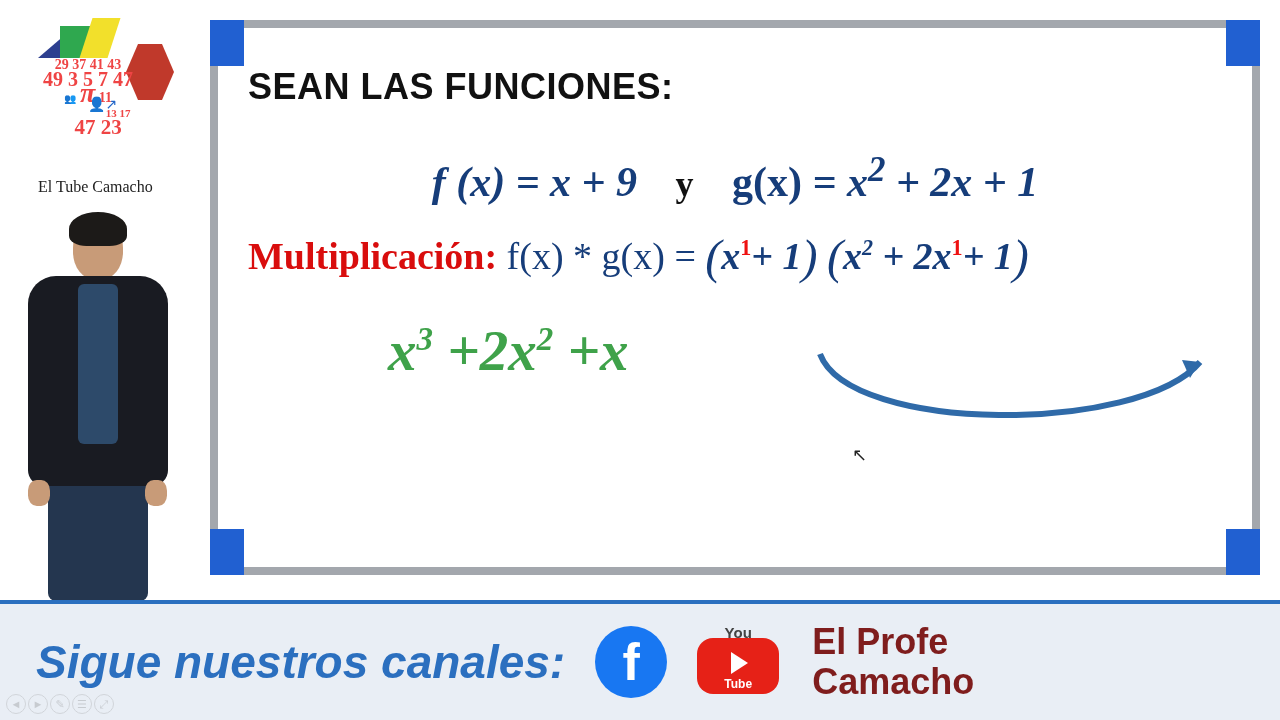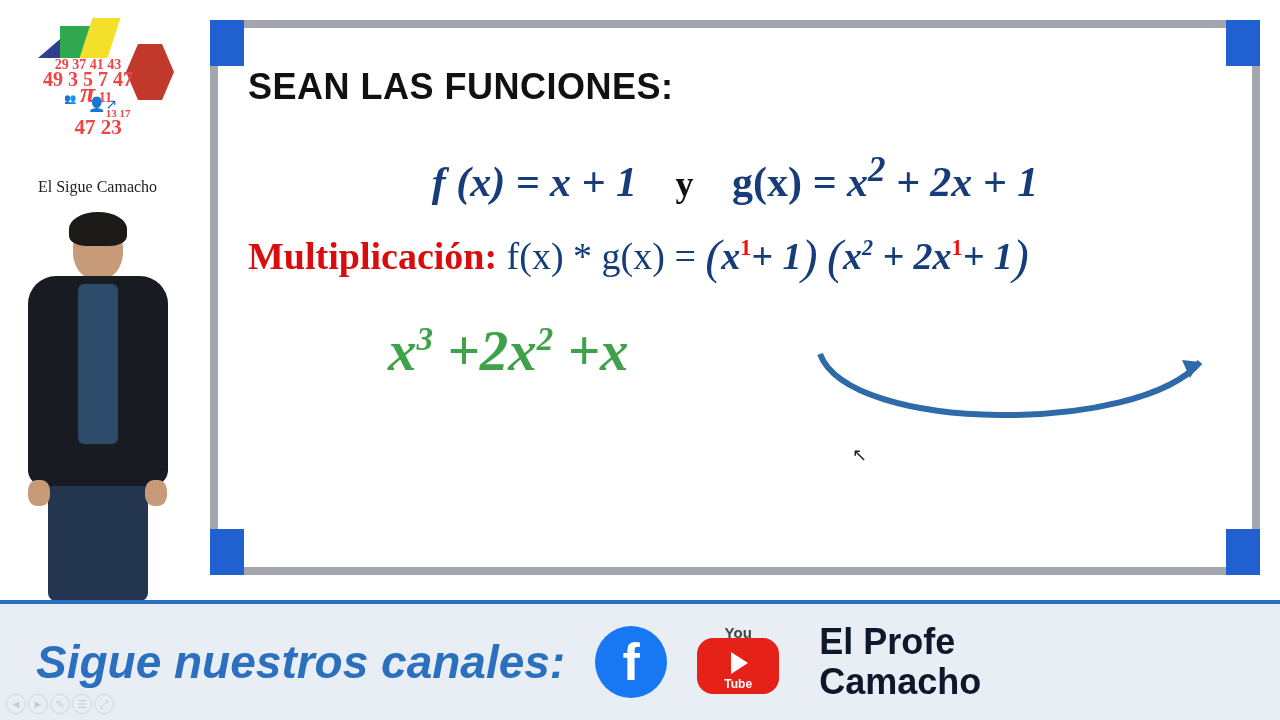--- a/index.html
+++ b/index.html
@@ -278,25 +278,25 @@
     position: absolute; bottom: 7px; width: 100%;
     text-align: center; color: #fff;
     font-size: 12px; font-weight: bold;
   }
   .yt-icon .you {
     position: absolute; top: -2px; width: 100%;
     text-align: center; color: #444;
     font-size: 15px; font-weight: bold;
   }
   .channel-name {
-    color: #0f172a;
+    color: #7f1d1d;
     font-size: 36px;
     font-weight: 900;
     line-height: 1.12;
-    margin-left: 10px;
+    margin-left: 3px;
   }
 
   .pres-controls {
     position: absolute;
     left: 6px; bottom: 6px;
     display: flex; gap: 2px;
     opacity: 0.25;
   }
   .pres-controls span {
     width: 20px; height: 20px;
@@ -323,21 +323,21 @@
         <span class="pi">π</span>
         <span>11</span>
       </div>
       <div style="font-size:11px; margin-left:60px;">
         <span>13</span>
         <span>17</span>
       </div>
       <div style="font-size:21px; margin-left:20px;">47 23</div>
     </div>
     <span class="teacher-icon">👤↗</span>
-    <div class="script">El Sigue Camacho</div>
+    <div class="script">El Tube Camacho</div>
   </div>
 
   <div class="presenter">
     <div class="head"></div>
     <div class="torso"></div>
     <div class="legs"></div>
     <div class="hand-l"></div>
     <div class="hand-r"></div>
   </div>
 </div>
@@ -345,21 +345,21 @@
 <div class="board-wrap">
   <div class="board">
     <div class="corner tl"></div>
     <div class="corner tr"></div>
     <div class="corner bl"></div>
     <div class="corner br"></div>
 
     <h2>SEAN LAS FUNCIONES:</h2>
 
     <div class="math-row">
-      <span>f (x)</span><span> = </span><span>x + 1</span>
+      <span>f (x)</span><span> = </span><span>x + 9</span>
       <span class="y">y</span>
       <span class="gx">g(x)</span><span> = </span><span>x</span><sup>2</sup><span> + 2x + 1</span>
     </div>
 
     <div class="mult-row">
       <span class="label">Multiplicación:</span>
       <span class="plain">  f(x) * g(x) =</span>
       <span class="expr">
         <span class="brace">(</span><span>x</span><sup class="red">1</sup><span>+ 1</span><span class="brace">)</span>
         <span class="brace">(</span><span>x</span><sup>2</sup><span> + 2x</span><sup class="red">1</sup><span>+ 1</span><span class="brace">)</span>

